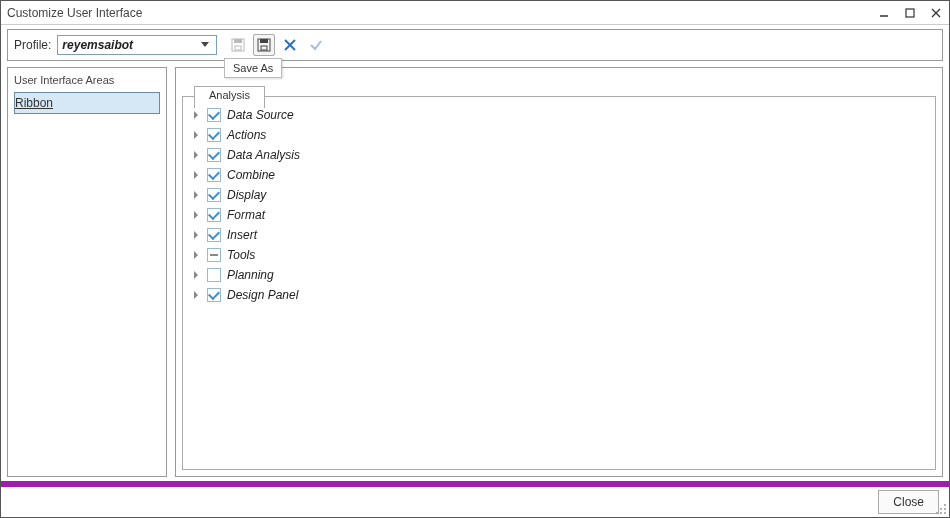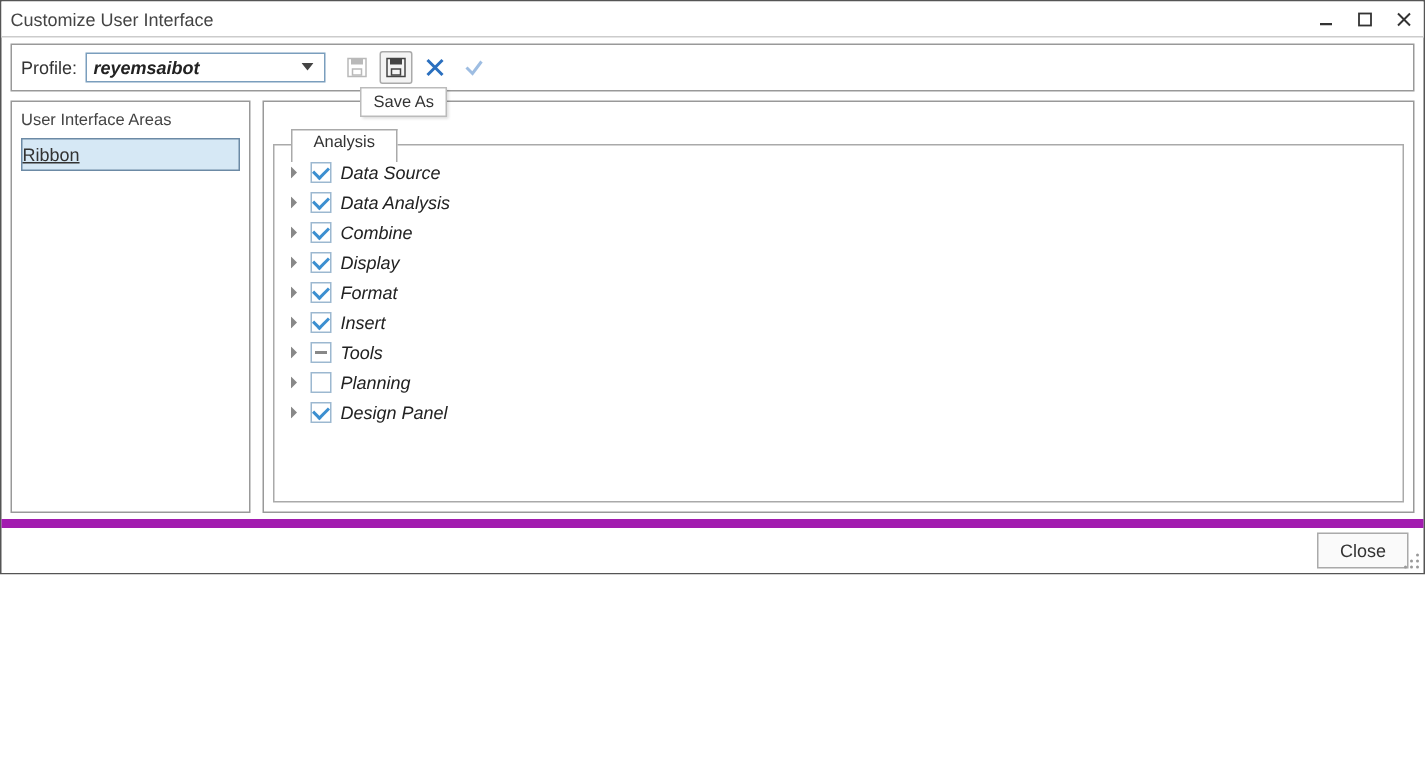--- a/index.html
+++ b/index.html
@@ -1,32 +1,32 @@
 <!DOCTYPE html>
 <html><head>
 <meta charset="utf-8">
 <style>
   * { box-sizing: border-box; }
   html, body { margin: 0; padding: 0; font-family: "Segoe UI", Tahoma, sans-serif; font-size: 12px; color: #333; background: #fff; }
-  .window { width: 950px; height: 383px; border: 1px solid #555; display: flex; flex-direction: column; position: relative; }
+  .window { width: 950px; height: 518px; border: 1px solid #555; display: flex; flex-direction: column; position: relative; }
   .titlebar { height: 24px; display: flex; align-items: center; padding: 0 6px; border-bottom: 1px solid #ccc; background: #fff; }
   .titlebar .title { flex: 1; font-size: 12px; color: #444; }
   .titlebar .winbtns { display: flex; gap: 12px; align-items: center; }
   .winbtn { width: 14px; height: 14px; display: flex; align-items: center; justify-content: center; cursor: pointer; }
   .content { flex: 1; display: flex; flex-direction: column; padding: 4px 6px; gap: 6px; }
   .profile-bar { border: 1px solid #999; padding: 4px 6px; display: flex; align-items: center; gap: 6px; position: relative; }
   .profile-label { color: #333; }
   .profile-select { position: relative; width: 160px; height: 20px; border: 1px solid #7a9ebd; background: #fff; display: flex; align-items: center; padding: 0 4px; cursor: pointer; gap: 19px; }
   .profile-select .value { flex: 1; font-weight: bold; font-style: italic; color: #222; font-size: 12px; }
   .profile-select .arrow { width: 14px; display: flex; justify-content: center; }
   .toolbar-btns { display: flex; gap: 4px; margin-left: 4px; align-items: center; }
   .tbtn { width: 22px; height: 22px; border: 1px solid transparent; display: flex; align-items: center; justify-content: center; cursor: pointer; border-radius: 2px; }
   .tbtn.raised { border: 1px solid #aaa; background: #f4f4f4; }
   .tbtn.disabled { opacity: 0.45; cursor: default; }
-  .tooltip { position: absolute; top: 28px; left: 232px; background: #fff; border: 1px solid #bbb; padding: 3px 8px; font-size: 11px; color: #333; box-shadow: 1px 1px 2px rgba(0,0,0,0.15); z-index: 10; }
+  .tooltip { position: absolute; top: 28px; left: 216px; background: #fff; border: 1px solid #bbb; padding: 3px 8px; font-size: 11px; color: #333; box-shadow: 1px 1px 2px rgba(0,0,0,0.15); z-index: 10; }
   .main-split { flex: 1; display: flex; gap: 8px; min-height: 0; }
   .left-panel { width: 160px; border: 1px solid #999; padding: 6px; display: flex; flex-direction: column; }
   .left-panel .group-title { font-size: 11px; color: #444; margin-bottom: 6px; }
   .area-btn { border: 1px solid #6c8aa5; background: #d6e8f5; height: 22px; display: flex; align-items: center; justify-content: flex-start; cursor: pointer; font-size: 12px; text-decoration: underline; }
   .right-panel { flex: 1; border: 1px solid #999; padding: 6px; display: flex; flex-direction: column; min-height: 0; }
   .tabstrip { display: flex; height: 22px; }
   .tab { border: 1px solid #aaa; border-bottom: none; padding: 2px 14px; font-size: 11px; background: #fff; position: relative; top: 12px; z-index: 2; margin-left: 12px;}
   .tab-content { flex: 1; border: 1px solid #aaa; padding: 8px 8px; overflow: auto; background: #fff; font-style: italic; }
   .tree-item { display: flex; align-items: center; gap: 6px; height: 20px; }
   .expander { width: 10px; height: 10px; display: flex; align-items: center; justify-content: center; color: #888; cursor: pointer; }
@@ -133,20 +133,29 @@
               <div class="checkbox checked"></div>
               <span class="tree-label">Data Source</span>
             </div>
             <div class="tree-item">
               <div class="expander">
                 <svg width="8" height="8" viewBox="0 0 8 8">
                   <path d="M2 0 L6 4 L2 8 Z" fill="#888"></path>
                 </svg>
               </div>
               <div class="checkbox checked"></div>
+              <span class="tree-label">Actions</span>
+            </div>
+            <div class="tree-item">
+              <div class="expander">
+                <svg width="8" height="8" viewBox="0 0 8 8">
+                  <path d="M2 0 L6 4 L2 8 Z" fill="#888"></path>
+                </svg>
+              </div>
+              <div class="checkbox checked"></div>
               <span class="tree-label">Data Analysis</span>
             </div>
             <div class="tree-item">
               <div class="expander">
                 <svg width="8" height="8" viewBox="0 0 8 8">
                   <path d="M2 0 L6 4 L2 8 Z" fill="#888"></path>
                 </svg>
               </div>
               <div class="checkbox checked"></div>
               <span class="tree-label">Combine</span>

